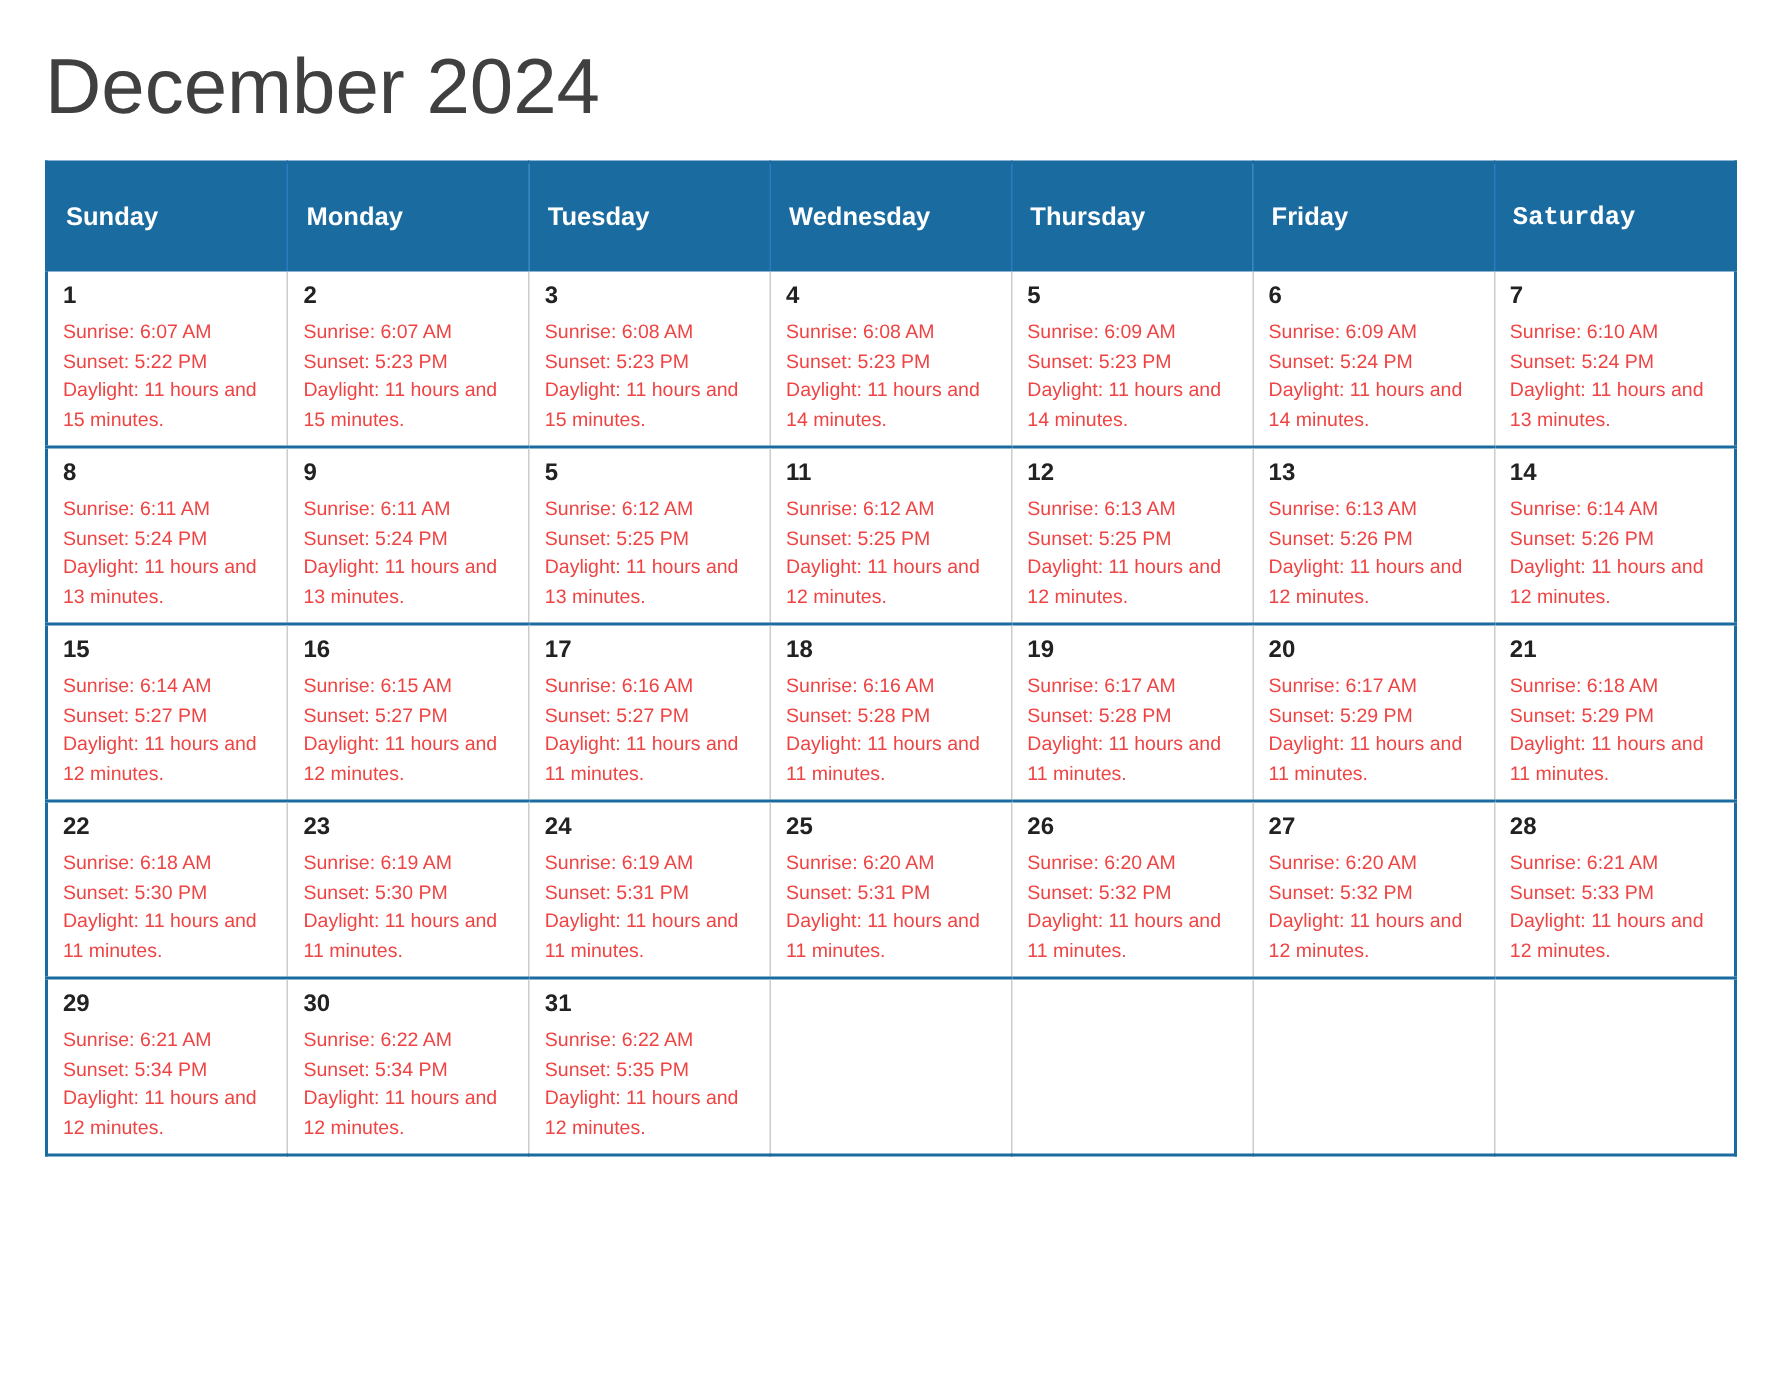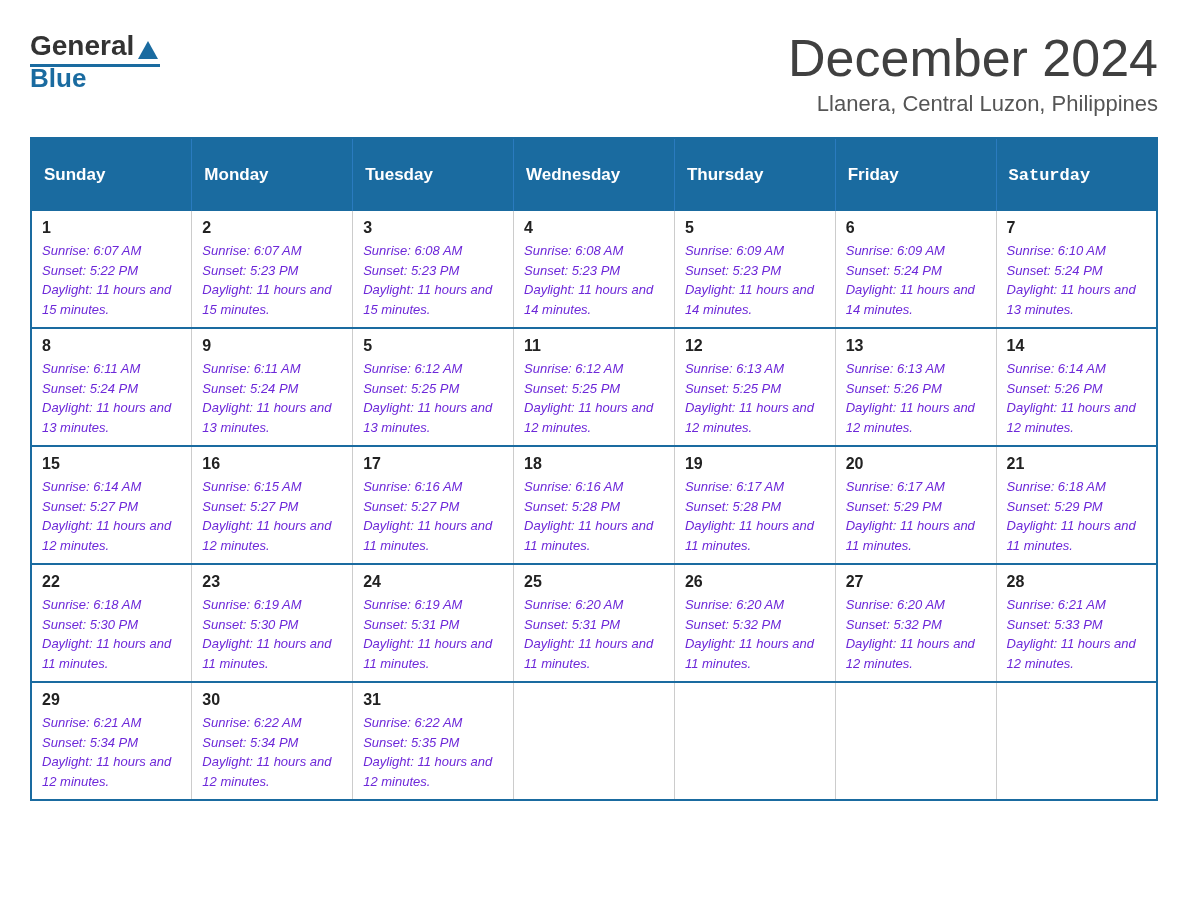--- a/index.html
+++ b/index.html
@@ -85,52 +85,42 @@
     .day-num {
       font-size: 16px;
       font-weight: bold;
       color: #222;
       display: block;
       margin-bottom: 4px;
     }
     .day-info {
       font-size: 13px;
       line-height: 1.5;
-      color: #6d28d9;
-      font-style: italic;
+      color: #ef4444;
     }
     .empty-cell { background: #fff; }
     .logo-underline {
       width: 100%;
       height: 3px;
       background: #1a6ba0;
       margin-top: 2px;
     }
     .logo-blue-word {
       color: #1a6ba0;
       font-size: 26px;
       font-weight: bold;
       margin-top: -4px;
     }
   </style>
 </head>
 <body>
 
 <div class="header">
-  <div class="logo">
-    <div class="logo-text">
-      <span class="logo-general">General</span>
-      <span class="logo-triangle"></span>
-    </div>
-    <div class="logo-underline"></div>
-    <div class="logo-blue-word">Blue</div>
-  </div>
   <div class="title-block">
     <div class="month-year">December 2024</div>
-    <div class="location">Llanera, Central Luzon, Philippines</div>
   </div>
 </div>
 
 <table class="calendar">
   <thead>
     <tr>
     <th>Sunday</th>
         <th>Monday</th>
         <th>Tuesday</th>
         <th>Wednesday</th>

